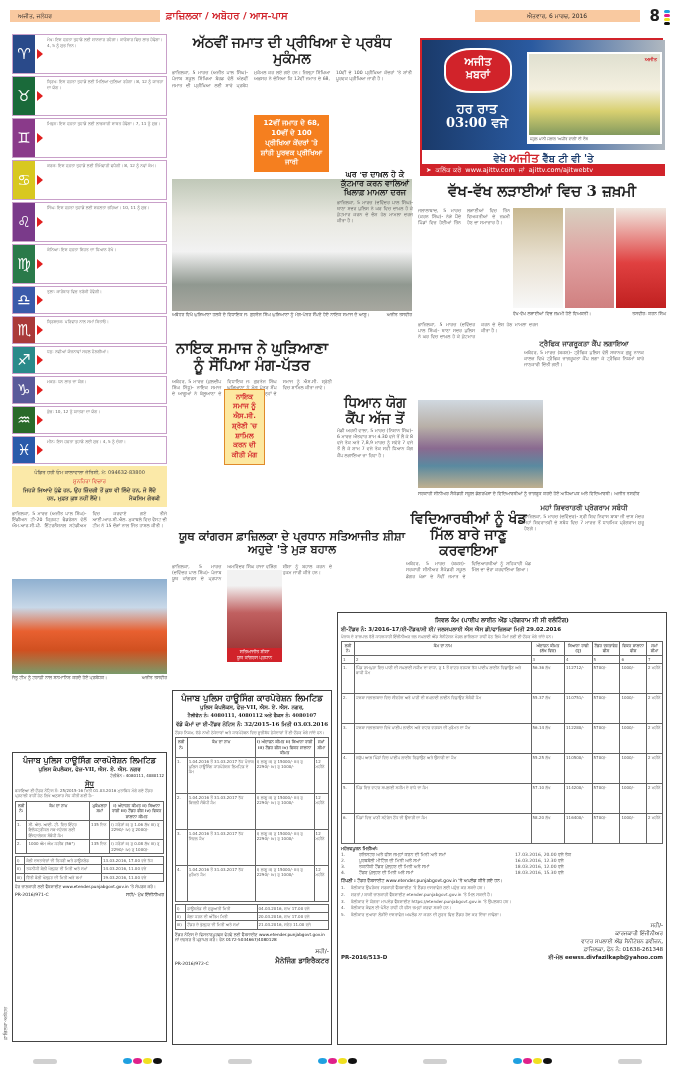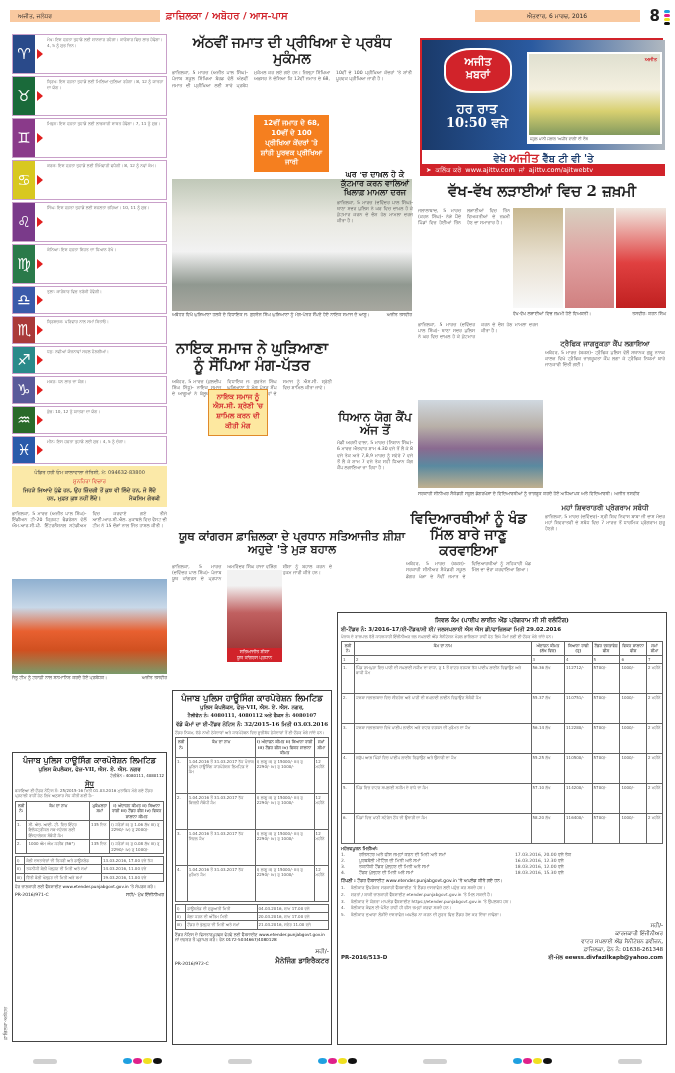--- a/index.html
+++ b/index.html
@@ -195,28 +195,28 @@
     <div class="orange-box" style="position:absolute;left:82px;top:45px;width:75px">12ਵੀਂ ਜਮਾਤ ਦੇ 68, 10ਵੀਂ ਦੇ 100 ਪ੍ਰੀਖਿਆ ਕੇਂਦਰਾਂ 'ਤੇ ਸ਼ਾਂਤੀ ਪੂਰਵਕ ਪ੍ਰੀਖਿਆ ਜਾਰੀ</div>
   </div>
   <div class="photo" style="height:132px;margin-top:4px;background:linear-gradient(180deg,#c0c8b8 0%,#e8e8e0 30%,#f2f2f2 55%,#909890 80%,#a8a8a0 100%)"></div>
   <div class="caption"><span>ਅਬੋਹਰ ਵਿਖੇ ਘੁੜਿਆਣਾ ਹਲਕੇ ਦੇ ਵਿਧਾਇਕ ਜ: ਗੁਰਤੇਜ ਸਿੰਘ ਘੁੜਿਆਣਾ ਨੂੰ ਮੰਗ-ਪੱਤਰ ਸੌਂਪਦੇ ਹੋਏ ਨਾਇਕ ਸਮਾਜ ਦੇ ਆਗੂ।</span> <span style="float:right">ਅਜੀਤ ਤਸਵੀਰ</span></div>
 </div>
 
 <div class="col" style="left:172px;top:340px;width:160px">
   <div class="headline" style="font-size:15px">ਨਾਇਕ ਸਮਾਜ ਨੇ ਘੁੜਿਆਣਾ ਨੂੰ ਸੌਂਪਿਆ ਮੰਗ-ਪੱਤਰ</div>
   <div style="position:relative;margin-top:4px;height:95px">
     <div class="body-text" style="column-count:3;height:95px;overflow:hidden">ਅਬੋਹਰ, 5 ਮਾਰਚ (ਕੁਲਦੀਪ ਸਿੰਘ ਸਿੱਧੂ)- ਨਾਇਕ ਸਮਾਜ ਦੇ ਆਗੂਆਂ ਨੇ ਬੱਲੂਆਣਾ ਦੇ ਵਿਧਾਇਕ ਜ: ਗੁਰਤੇਜ ਸਿੰਘ ਘੁੜਿਆਣਾ ਨੂੰ ਮੰਗ ਪੱਤਰ ਸੌਂਪ ਕੇ ਮੰਗ ਕੀਤੀ ਹੈ ਕਿ ਉਨ੍ਹਾਂ ਦੇ ਸਮਾਜ ਨੂੰ ਐਸ.ਸੀ. ਸ਼੍ਰੇਣੀ ਵਿਚ ਸ਼ਾਮਿਲ ਕੀਤਾ ਜਾਵੇ।</div>
-    <div class="yellow-box" style="position:absolute;left:36px;top:10px;width:60px">ਨਾਇਕ ਸਮਾਜ ਨੂੰ ਐਸ.ਸੀ. ਸ਼੍ਰੇਣੀ 'ਚ ਸ਼ਾਮਿਲ ਕਰਨ ਦੀ ਕੀਤੀ ਮੰਗ</div>
+    <div class="yellow-box" style="position:absolute;left:52px;top:10px;width:41px">ਨਾਇਕ ਸਮਾਜ ਨੂੰ ਐਸ.ਸੀ. ਸ਼੍ਰੇਣੀ 'ਚ ਸ਼ਾਮਿਲ ਕਰਨ ਦੀ ਕੀਤੀ ਮੰਗ</div>
   </div>
 </div>
 
 <div class="col" style="left:337px;top:170px;width:76px">
   <div class="headline" style="font-size:8px">ਘਰ 'ਚ ਦਾਖ਼ਲ ਹੋ ਕੇ ਕੁੱਟਮਾਰ ਕਰਨ ਵਾਲਿਆਂ ਖਿਲਾਫ਼ ਮਾਮਲਾ ਦਰਜ</div>
   <div class="body-text" style="height:190px;overflow:hidden;margin-top:2px">ਫ਼ਾਜ਼ਿਲਕਾ, 5 ਮਾਰਚ (ਦਵਿੰਦਰ ਪਾਲ ਸਿੰਘ)- ਥਾਣਾ ਸਦਰ ਪੁਲਿਸ ਨੇ ਘਰ ਵਿਚ ਦਾਖ਼ਲ ਹੋ ਕੇ ਕੁੱਟਮਾਰ ਕਰਨ ਦੇ ਦੋਸ਼ ਹੇਠ ਮਾਮਲਾ ਦਰਜ ਕੀਤਾ ਹੈ।</div>
-  <div class="headline" style="font-size:12px;margin-top:21px">ਧਿਆਨ ਯੋਗ ਕੈਂਪ ਅੱਜ ਤੋਂ</div>
+  <div class="headline" style="font-size:14px;margin-top:4px">ਧਿਆਨ ਯੋਗ ਕੈਂਪ ਅੱਜ ਤੋਂ</div>
   <div class="body-text" style="height:175px;overflow:hidden;margin-top:2px">ਮੰਡੀ ਅਰਨੀ ਵਾਲਾ, 5 ਮਾਰਚ (ਨਿਸ਼ਾਨ ਸਿੰਘ)- 6 ਮਾਰਚ ਐਤਵਾਰ ਸ਼ਾਮ 4.30 ਵਜੇ ਤੋਂ ਲੈ ਕੇ 8 ਵਜੇ ਤੱਕ ਅਤੇ 7,8,9 ਮਾਰਚ ਨੂੰ ਸਵੇਰੇ 7 ਵਜੇ ਤੋਂ ਲੈ ਕੇ ਸ਼ਾਮ 7 ਵਜੇ ਤੱਕ ਸਹੀ ਧਿਆਨ ਯੋਗ ਕੈਂਪ ਲਗਾਇਆ ਜਾ ਰਿਹਾ ਹੈ।</div>
 </div>
 
 <div class="col" style="left:172px;top:530px;width:240px">
   <div class="headline" style="font-size:11.5px">ਯੂਥ ਕਾਂਗਰਸ ਫ਼ਾਜ਼ਿਲਕਾ ਦੇ ਪ੍ਰਧਾਨ ਸਤਿਆਜੀਤ ਸ਼ੀਸ਼ਾ ਅਹੁਦੇ 'ਤੇ ਮੁੜ ਬਹਾਲ</div>
 </div>
 <div class="col" style="left:172px;top:564px;width:160px;height:115px">
   <div class="body-text" style="column-count:3;height:110px;overflow:hidden">ਫ਼ਾਜ਼ਿਲਕਾ, 5 ਮਾਰਚ (ਦਵਿੰਦਰ ਪਾਲ ਸਿੰਘ)- ਪੰਜਾਬ ਯੂਥ ਕਾਂਗਰਸ ਦੇ ਪ੍ਰਧਾਨ ਅਮਰਿੰਦਰ ਸਿੰਘ ਰਾਜਾ ਵੜਿੰਗ ਨੇ ਫ਼ਾਜ਼ਿਲਕਾ ਵਿਧਾਨ ਸਭਾ ਹਲਕੇ ਦੇ ਪ੍ਰਧਾਨ ਸਤਿਆਜੀਤ ਸ਼ੀਸ਼ਾ ਨੂੰ ਬਹਾਲ ਕਰਨ ਦੇ ਹੁਕਮ ਜਾਰੀ ਕੀਤੇ ਹਨ।</div>
   <div style="position:absolute;left:55px;top:6px;width:55px;height:78px;background:linear-gradient(180deg,#f2f2f2 0%,#f2f2f2 20%,#c06060 55%,#a03a3a 100%)"></div>
   <div style="position:absolute;left:55px;top:84px;width:55px;background:#d1232a;color:#fff;font-size:4.5px;text-align:center;padding:1px">
@@ -295,57 +295,57 @@
 </div>
 
 <div class="col ad" style="left:420px;top:38px;width:243px;height:138px">
   <div style="position:absolute;left:0;top:0;width:243px;height:110px;background:linear-gradient(90deg,#1a3a6a,#2a5aa0 45%,#b0b8c0)"></div>
   <div style="position:absolute;left:22px;top:8px;width:68px;height:45px;background:#d1232a;border-radius:40%;border:2px solid #fff;color:#fff;font-weight:bold;text-align:center;font-size:11px;line-height:1.2;padding-top:5px">
       <div>ਅਜੀਤ</div>
       <div>ਖ਼ਬਰਾਂ</div>
     </div>
   <div style="position:absolute;left:10px;top:62px;width:90px;color:#fff;font-weight:bold;text-align:center;font-size:13px;line-height:1.1;font-family:'DejaVu Serif',serif">
       <div>ਹਰ ਰਾਤ</div>
-      <div>10:50 ਵਜੇ</div>
+      <div>03:00 ਵਜੇ</div>
     </div>
   <div style="position:absolute;left:105px;top:12px;width:135px;height:92px;border:2px solid #fff;background:linear-gradient(180deg,#e0e0d0 0%,#f4f0e0 40%,#d8d070 65%,#6a8a5a 100%)">
     <div style="position:absolute;right:3px;top:2px;color:#d1232a;font-size:5px;font-weight:bold">ਅਜੀਤ</div>
     <div style="position:absolute;left:0;bottom:0;right:0;background:#fff;font-size:3.8px;color:#333;padding:1px">ਸਕੂਲ ਮਾਨੀ ਜਲਾਲ 'ਅਜੀਤ ਵਾਲੀ' ਦੀ ਦੌੜ</div>
   </div>
   <div style="position:absolute;left:0;top:110px;width:243px;height:14px;background:#fff;text-align:center;font-weight:bold;font-size:10px;color:#1a3a6a"><span>ਵੇਖੋ</span> <span style="color:#d1232a;font-size:12px">ਅਜੀਤ</span> <span>ਵੈੱਬ ਟੀ ਵੀ 'ਤੇ</span></div>
   <div style="position:absolute;left:0;top:124px;width:243px;height:12px;background:#d1232a;color:#fff;font-size:6.5px;display:flex;align-items:center;gap:4px;padding-left:4px">
     <span>➤</span>
     <span>ਕਲਿੱਕ ਕਰੋ</span>
     <span>www.ajittv.com</span>
     <span>ਜਾਂ</span>
     <span>ajittv.com/ajitwebtv</span>
   </div>
 </div>
 
 <div class="col" style="left:418px;top:183px;width:248px">
-  <div class="headline" style="font-size:15px">ਵੱਖ-ਵੱਖ ਲੜਾਈਆਂ ਵਿਚ 2 ਜ਼ਖ਼ਮੀ</div>
+  <div class="headline" style="font-size:15px">ਵੱਖ-ਵੱਖ ਲੜਾਈਆਂ ਵਿਚ 3 ਜ਼ਖ਼ਮੀ</div>
 </div>
 <div class="col" style="left:418px;top:208px;width:92px;height:110px">
   <div class="body-text" style="column-count:2;height:108px;overflow:hidden">ਜਲਾਲਾਬਾਦ, 5 ਮਾਰਚ (ਕਰਨ ਸਿੰਘ)- ਨੇੜੇ ਪੈਂਦੇ ਪਿੰਡਾਂ ਵਿਚ ਹੋਈਆਂ ਤਿੰਨ ਲੜਾਈਆਂ ਵਿਚ ਤਿੰਨ ਵਿਅਕਤੀਆਂ ਦੇ ਜ਼ਖ਼ਮੀ ਹੋਣ ਦਾ ਸਮਾਚਾਰ ਹੈ।</div>
 </div>
 <div class="col" style="left:513px;top:208px;width:153px;height:100px;display:flex;gap:2px">
   <div style="flex:1;background:linear-gradient(180deg,#c8b890,#e8e0d0 50%,#f8f8f8)"></div>
   <div style="flex:1;background:linear-gradient(180deg,#d8d0c0,#e0a0a0 50%,#d08080)"></div>
   <div style="flex:1;background:linear-gradient(180deg,#f0e8e0,#e04040 55%,#c02020)"></div>
 </div>
 <div class="col caption" style="left:513px;top:310px;width:153px"><span>ਵੱਖ-ਵੱਖ ਲੜਾਈਆਂ ਵਿਚ ਜ਼ਖ਼ਮੀ ਹੋਏ ਵਿਅਕਤੀ।</span> <span style="float:right">ਤਸਵੀਰ: ਕਰਨ ਸਿੰਘ</span></div>
 
 <div class="col" style="left:418px;top:322px;width:120px;height:100px">
   <div class="body-text" style="column-count:2;height:100px;overflow:hidden">ਫ਼ਾਜ਼ਿਲਕਾ, 5 ਮਾਰਚ (ਦਵਿੰਦਰ ਪਾਲ ਸਿੰਘ)- ਥਾਣਾ ਸਦਰ ਪੁਲਿਸ ਨੇ ਘਰ ਵਿਚ ਦਾਖ਼ਲ ਹੋ ਕੇ ਕੁੱਟਮਾਰ ਕਰਨ ਦੇ ਦੋਸ਼ ਹੇਠ ਮਾਮਲਾ ਦਰਜ ਕੀਤਾ ਹੈ।</div>
 </div>
 
 <div class="col photo" style="left:418px;top:400px;width:125px;height:88px;background:linear-gradient(180deg,#d0d8e0 0%,#b8b0a8 30%,#8a6a90 55%,#5a8aa0 75%,#c0b090 100%)"></div>
 <div class="col caption" style="left:418px;top:490px;width:245px"><span>ਸਰਕਾਰੀ ਸੀਨੀਅਰ ਸੈਕੰਡਰੀ ਸਕੂਲ ਡੰਗਰਖੇੜਾ ਦੇ ਵਿਦਿਆਰਥੀਆਂ ਨੂੰ ਜਾਗਰੂਕ ਕਰਦੇ ਹੋਏ ਅਧਿਆਪਕ ਅਤੇ ਵਿਦਿਆਰਥੀ।</span> <span>ਅਜੀਤ ਤਸਵੀਰ</span></div>
 
-<div class="col" style="left:545px;top:340px;width:120px">
+<div class="col" style="left:524px;top:340px;width:120px">
   <div class="headline" style="font-size:7px;color:#333">ਟ੍ਰੈਫਿਕ ਜਾਗਰੂਕਤਾ ਕੈਂਪ ਲਗਾਇਆ</div>
   <div class="body-text" style="height:150px;overflow:hidden;margin-top:2px">ਅਬੋਹਰ, 5 ਮਾਰਚ (ਬਕਸ਼)- ਟ੍ਰੈਫਿਕ ਪੁਲਿਸ ਵੱਲੋਂ ਸਥਾਨਕ ਗੁਰੂ ਨਾਨਕ ਕਾਲਜ ਵਿਖੇ ਟ੍ਰੈਫਿਕ ਜਾਗਰੂਕਤਾ ਕੈਂਪ ਲਗਾ ਕੇ ਟ੍ਰੈਫਿਕ ਨਿਯਮਾਂ ਬਾਰੇ ਜਾਣਕਾਰੀ ਦਿੱਤੀ ਗਈ।</div>
   <div class="headline" style="font-size:7px;color:#333;margin-top:4px">ਮਹਾਂ ਸ਼ਿਵਰਾਤਰੀ ਪ੍ਰੋਗਰਾਮ ਸਬੰਧੀ</div>
   <div class="body-text" style="height:100px;overflow:hidden;margin-top:2px">ਫ਼ਾਜ਼ਿਲਕਾ, 5 ਮਾਰਚ (ਦਵਿੰਦਰ)- ਸ੍ਰੀ ਸ਼ਿਵ ਨਿਵਾਸ ਬਾਬਾ ਜੀ ਦਾਸ ਮੰਦਰ ਮਹਾਂ ਸ਼ਿਵਰਾਤਰੀ ਦੇ ਸਬੰਧ ਵਿਚ 7 ਮਾਰਚ ਤੋਂ ਧਾਰਮਿਕ ਪ੍ਰੋਗਰਾਮ ਸ਼ੁਰੂ ਹੋਣਗੇ।</div>
 </div>
 
 <div class="col" style="left:406px;top:510px;width:125px">
   <div class="headline" style="font-size:14px">ਵਿਦਿਆਰਥੀਆਂ ਨੂੰ ਖੰਡ ਮਿੱਲ ਬਾਰੇ ਜਾਣੂ ਕਰਵਾਇਆ</div>
   <div class="body-text" style="column-count:2;height:40px;overflow:hidden;margin-top:3px">ਅਬੋਹਰ, 5 ਮਾਰਚ (ਬਕਸ਼)- ਸਰਕਾਰੀ ਸੀਨੀਅਰ ਸੈਕੰਡਰੀ ਸਕੂਲ ਡੰਗਰ ਖੇੜਾ ਦੇ ਨੌਵੀਂ ਜਮਾਤ ਦੇ ਵਿਦਿਆਰਥੀਆਂ ਨੂੰ ਸਹਿਕਾਰੀ ਖੰਡ ਮਿੱਲ ਦਾ ਦੌਰਾ ਕਰਵਾਇਆ ਗਿਆ।</div>
 </div>

